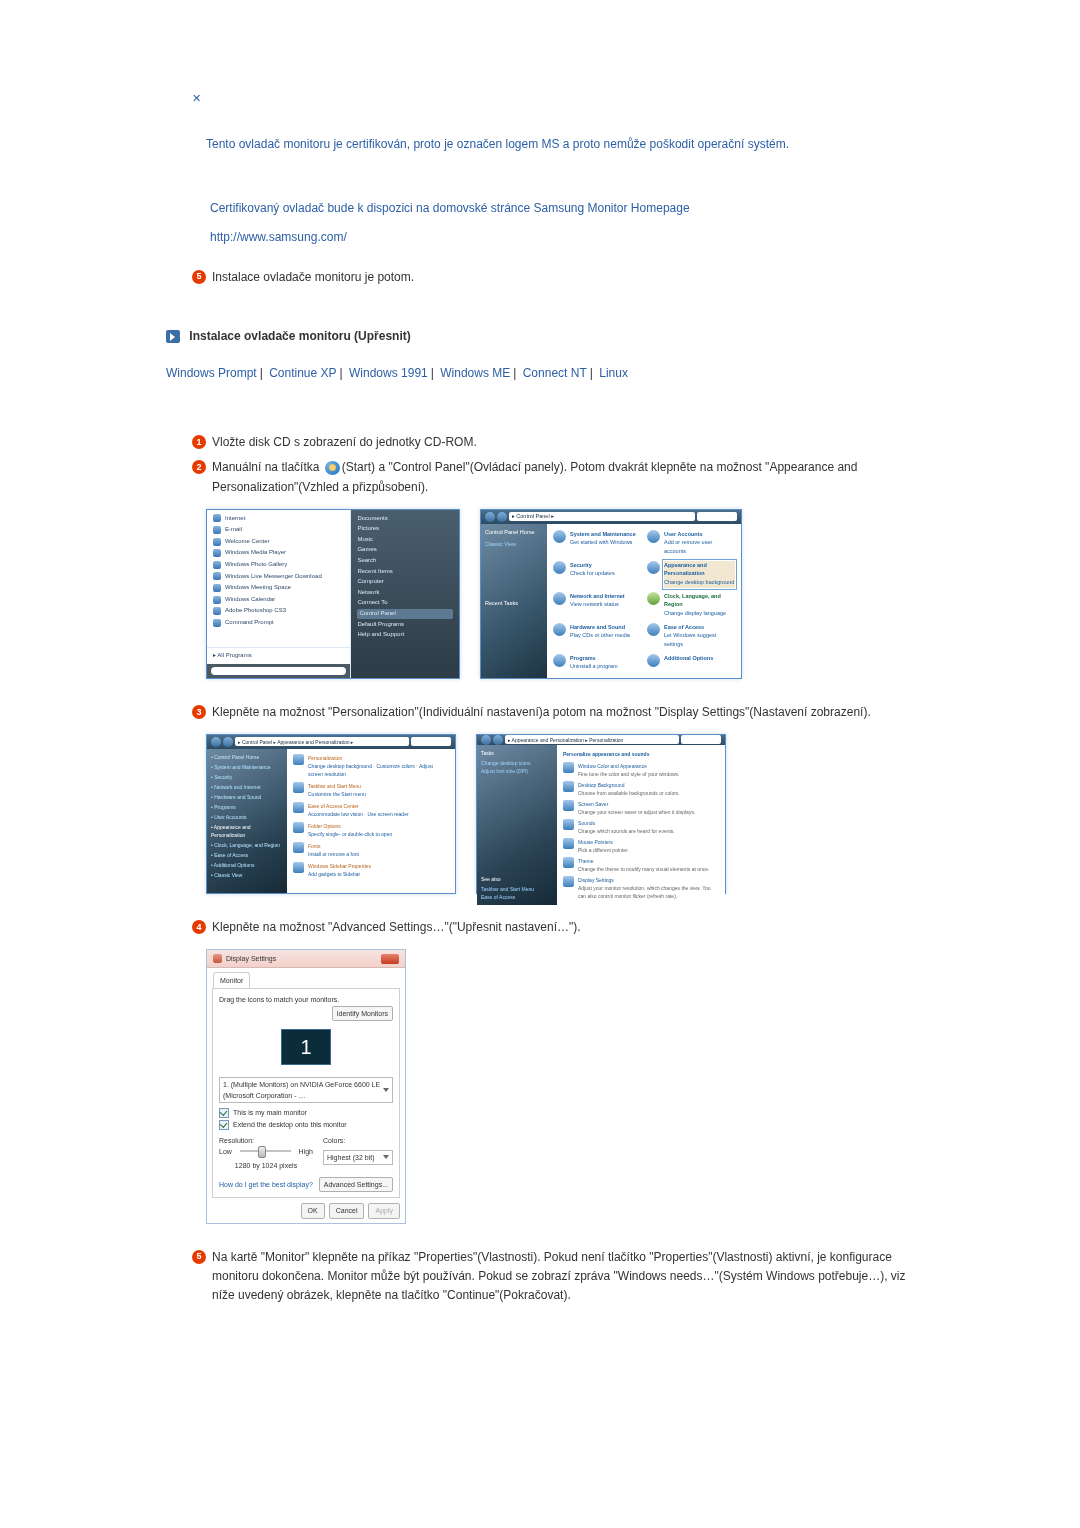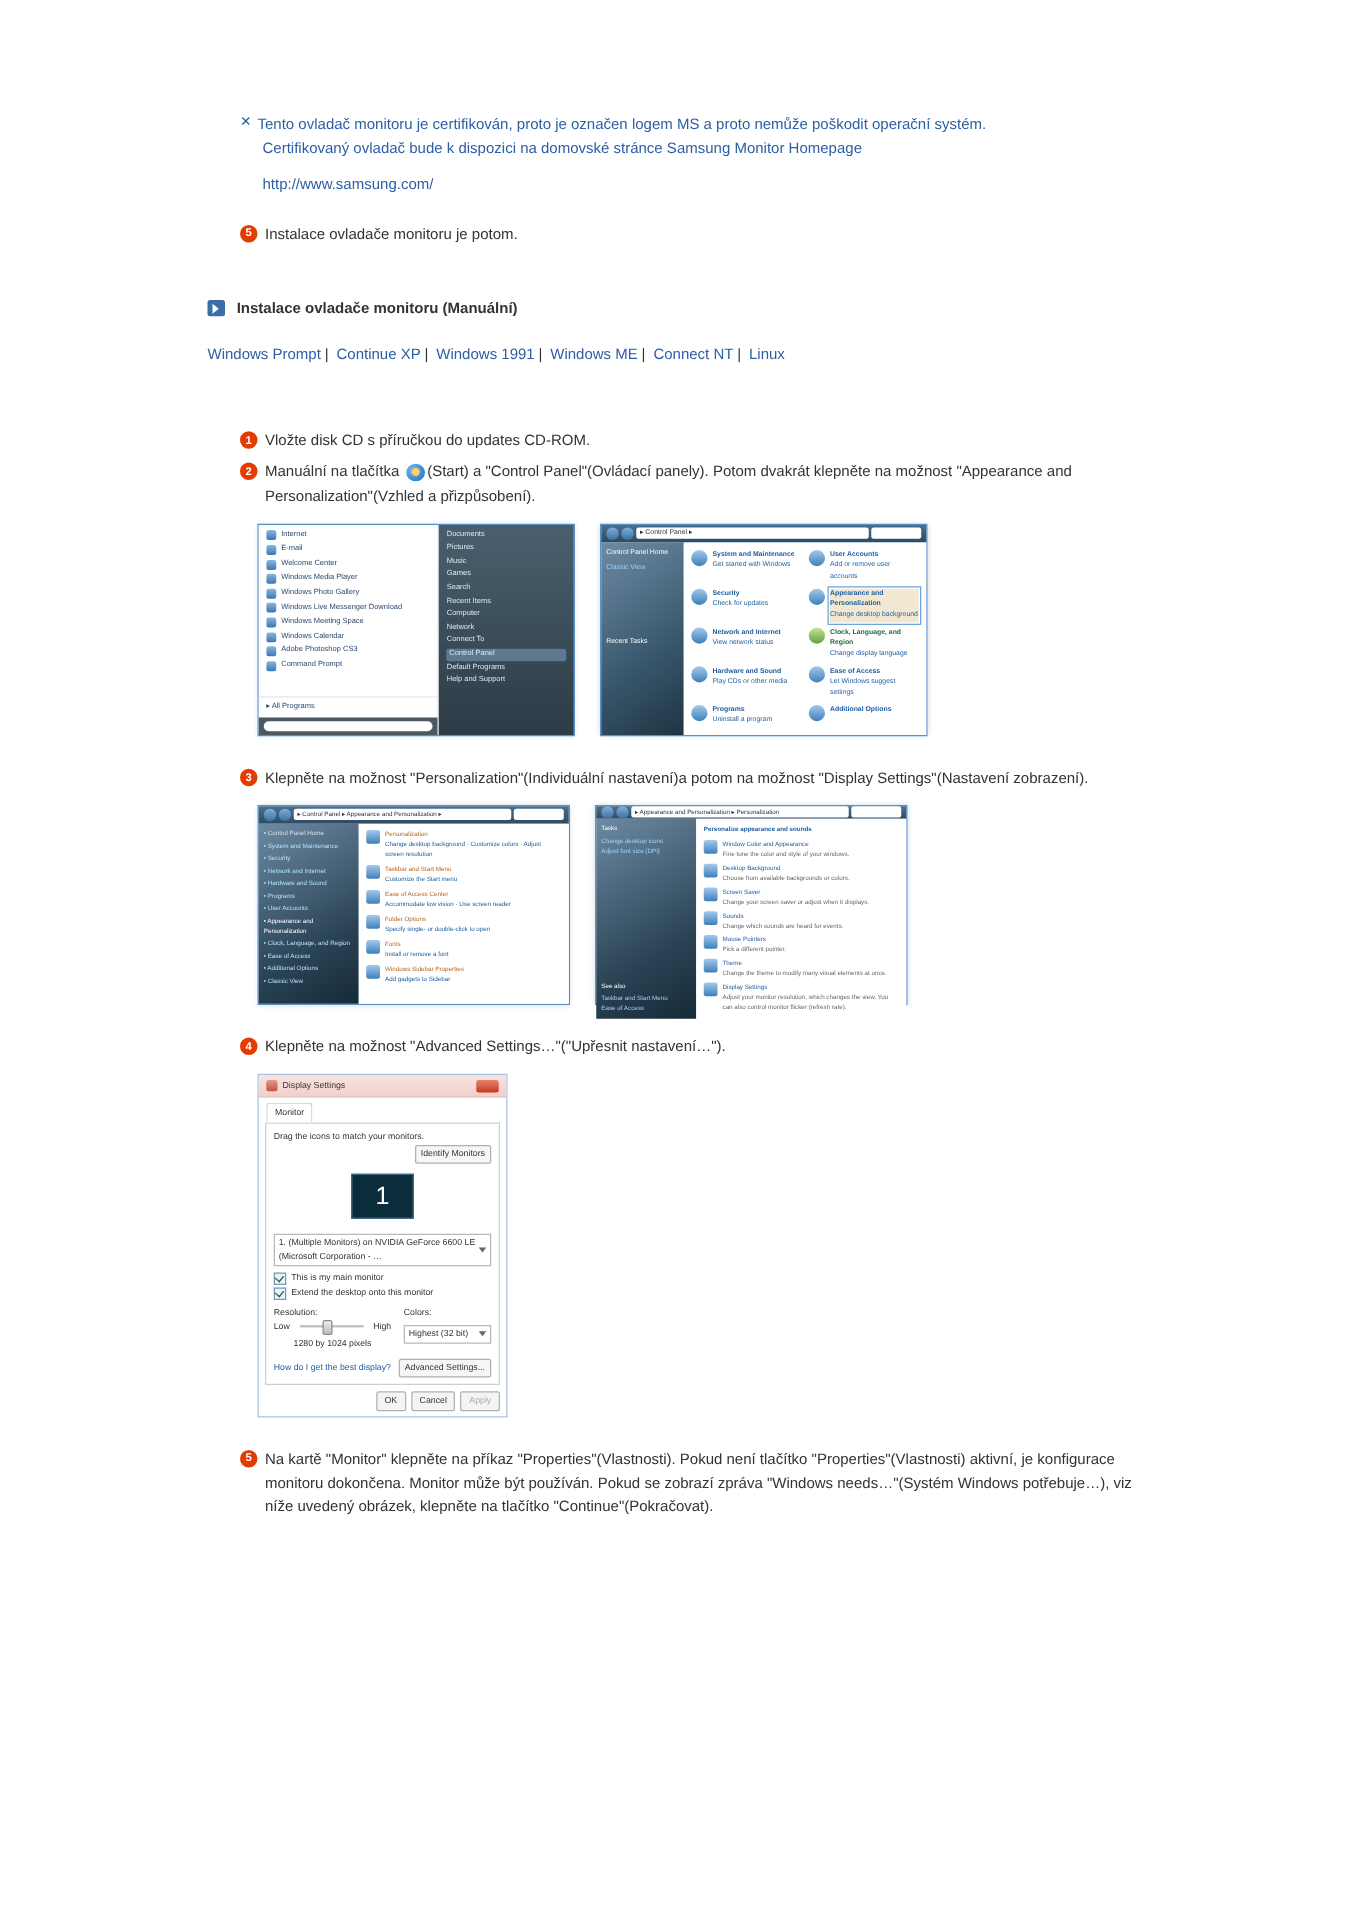--- a/index.html
+++ b/index.html
@@ -27,20 +27,21 @@
     margin-left: -18px;
     font-size: 11px;
     vertical-align: top;
   }
   .note-line {
     display: flex;
     align-items: flex-start;
   }
   .note-text {
     flex: 1;
+    margin-top: 45px;
   }
   .url-line {
     margin-top: 10px;
     margin-left: 0;
   }
   .step-item {
     display: flex;
     align-items: flex-start;
     margin-left: 42px;
     margin-bottom: 6px;
@@ -361,36 +362,36 @@
     </div>
   </div>
 
   <div class="step-item">
     <span class="step-num">5</span>
     <span class="step-text">Instalace ovladače monitoru je potom.</span>
   </div>
 
   <div class="section-title">
     <span class="arrow-box"></span>
-    <span>Instalace ovladače monitoru (Manuální)</span>
+    <span>Instalace ovladače monitoru (Upřesnit)</span>
   </div>
 
   <div class="os-links">
     <a href="#">Windows Prompt</a><span class="sep">|</span>
     <a href="#">Continue XP</a><span class="sep">|</span>
     <a href="#">Windows 1991</a><span class="sep">|</span>
     <a href="#">Windows ME</a><span class="sep">|</span>
     <a href="#">Connect NT</a><span class="sep">|</span>
     <a href="#">Linux</a>
   </div>
 
 
   <div class="step-item">
     <span class="step-num">1</span>
-    <span class="step-text">Vložte disk CD s příručkou do updates CD-ROM.</span>
+    <span class="step-text">Vložte disk CD s zobrazení do jednotky CD-ROM.</span>
   </div>
 
   <div class="step-item">
     <span class="step-num">2</span>
     <span class="step-text">
       <span>Manuální na tlačítka </span><span class="inline-icon"></span><span>(Start) a "Control Panel"(Ovládací panely). Potom dvakrát klepněte na možnost "Appearance and Personalization"(Vzhled a přizpůsobení).</span>
     </span>
   </div>
 
   <div class="screenshot-row">

